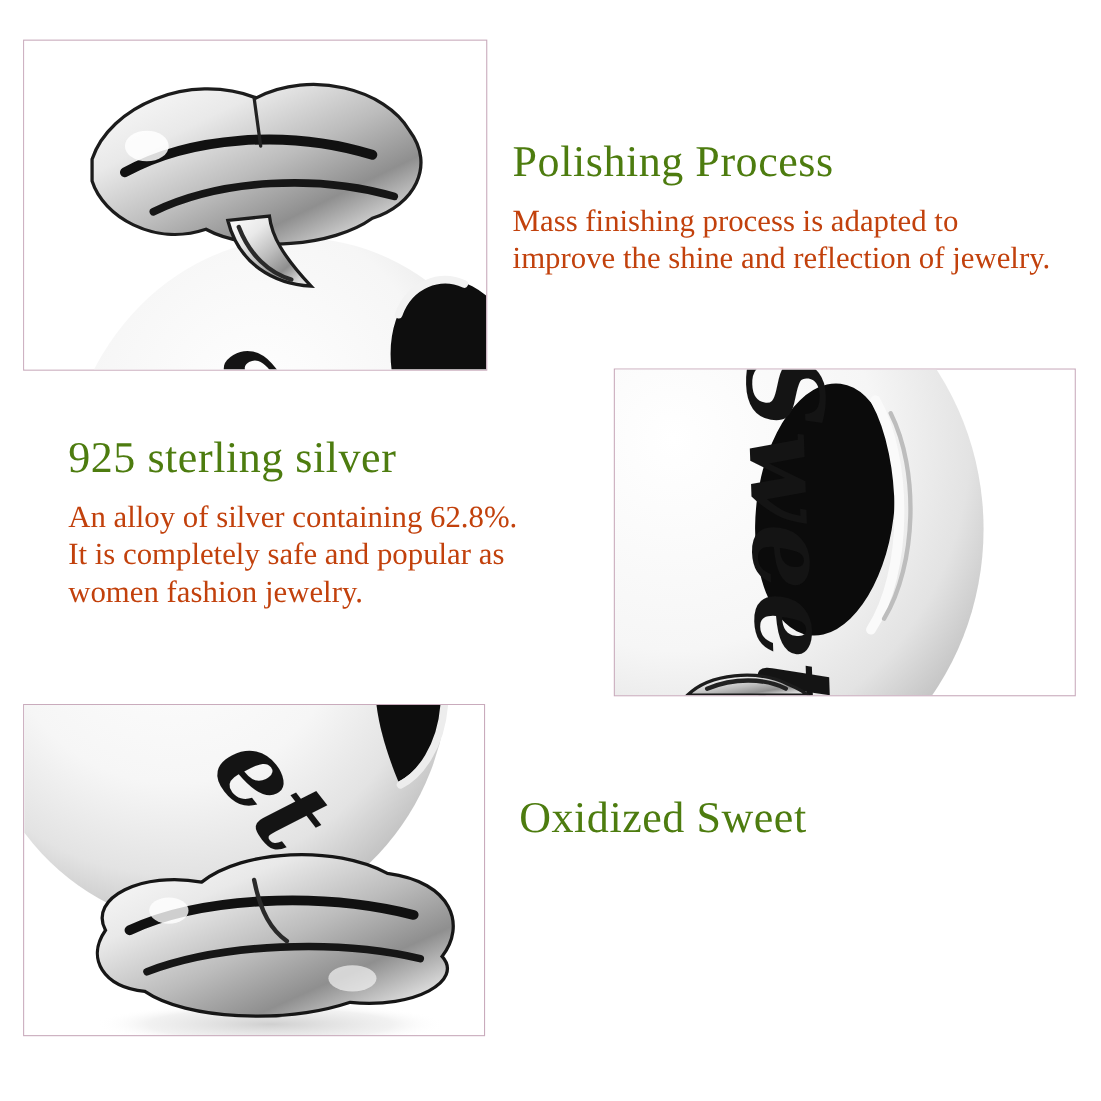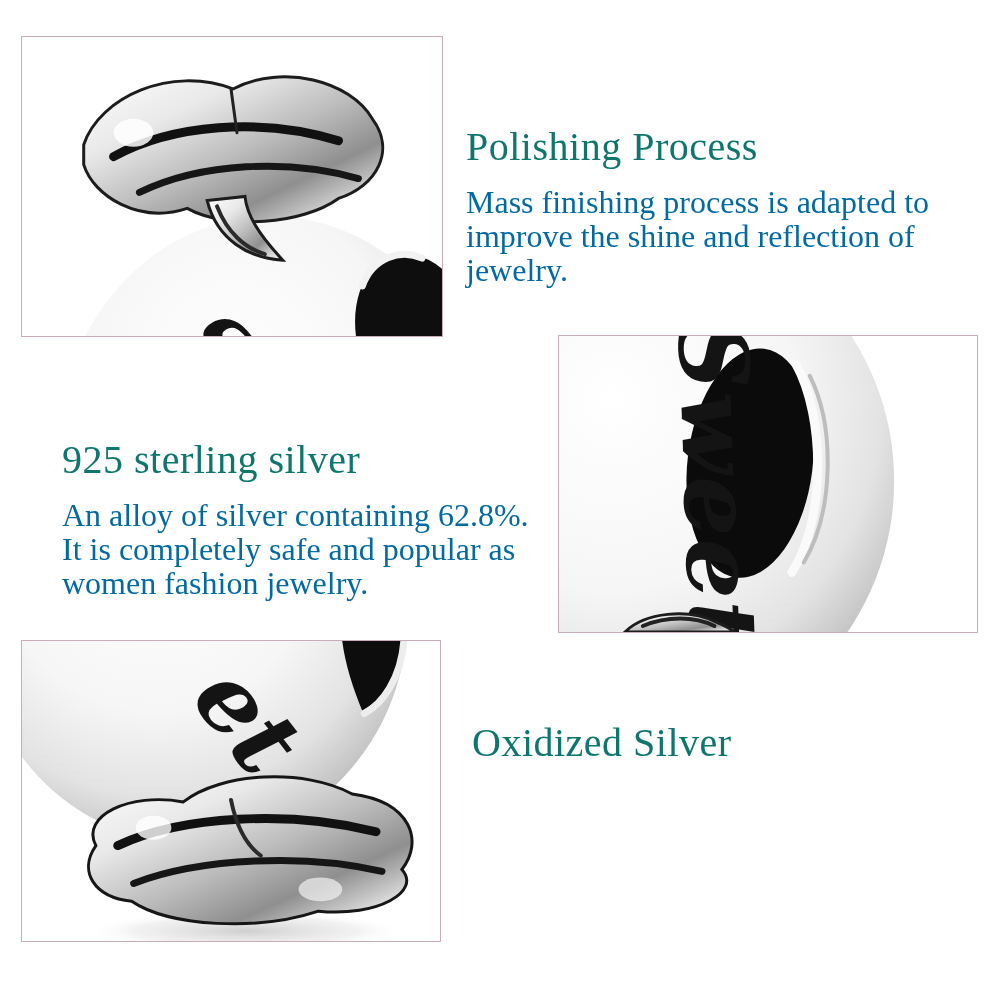--- a/index.html
+++ b/index.html
@@ -22,36 +22,36 @@
     background: #ffffff;
     overflow: hidden;
   }
   #photo-top    { left: 21px;  top: 36px;  width: 422px; height: 301px; }
   #photo-side   { left: 558px; top: 335px; width: 420px; height: 298px; }
   #photo-bottom { left: 21px;  top: 640px; width: 420px; height: 302px; }
   .photo svg { display: block; width: 100%; height: 100%; }
 
   .text-section { position: absolute; }
   #section-polishing { left: 466px; top: 124px; width: 525px; }
-  #section-sterling  { left: 62px;  top: 393px; width: 470px; margin-top: 44px; }
+  #section-sterling  { left: 62px;  top: 393px; width: 470px; }
   #section-oxidized  { left: 472px; top: 720px; width: 500px; }
 
   .section-heading {
     margin: 0;
     font-size: 40px;
     font-weight: normal;
     line-height: 46px;
-    color: #0f766e;
+    color: #4d7c0f;
     letter-spacing: 0.5px;
   }
   .section-body {
     margin: 15px 0 0 0;
-    font-size: 32px;
+    font-size: 28px;
     line-height: 34px;
-    color: #0369a1;
+    color: #c2410c;
     white-space: pre-line;
   }
   .engraving {
     font-family: "DejaVu Serif", "Liberation Serif", serif;
     font-style: italic;
     font-weight: bold;
     fill: #141414;
   }
 </style>
 </head>
@@ -169,16 +169,16 @@
         <path d="M96,206 C160,176 268,170 356,192" fill="none" stroke="#111111" stroke-width="9" stroke-linecap="round"></path>
         <path d="M112,244 C180,218 286,214 362,232" fill="none" stroke="#161616" stroke-width="7" stroke-linecap="round"></path>
         <path d="M210,160 C216,190 226,206 240,216" fill="none" stroke="#2a2a2a" stroke-width="4" stroke-linecap="round"></path>
         <ellipse cx="132" cy="188" rx="18" ry="12" fill="#ffffff" opacity="0.8"></ellipse>
         <ellipse cx="300" cy="250" rx="22" ry="12" fill="#f2f2f2" opacity="0.7"></ellipse>
       </g>
     </svg>
   </figure>
 
   <section class="text-section" id="section-oxidized">
-    <h2 class="section-heading">Oxidized Silver</h2>
+    <h2 class="section-heading">Oxidized Sweet</h2>
   </section>
 
 </div>
 
 </body></html>

